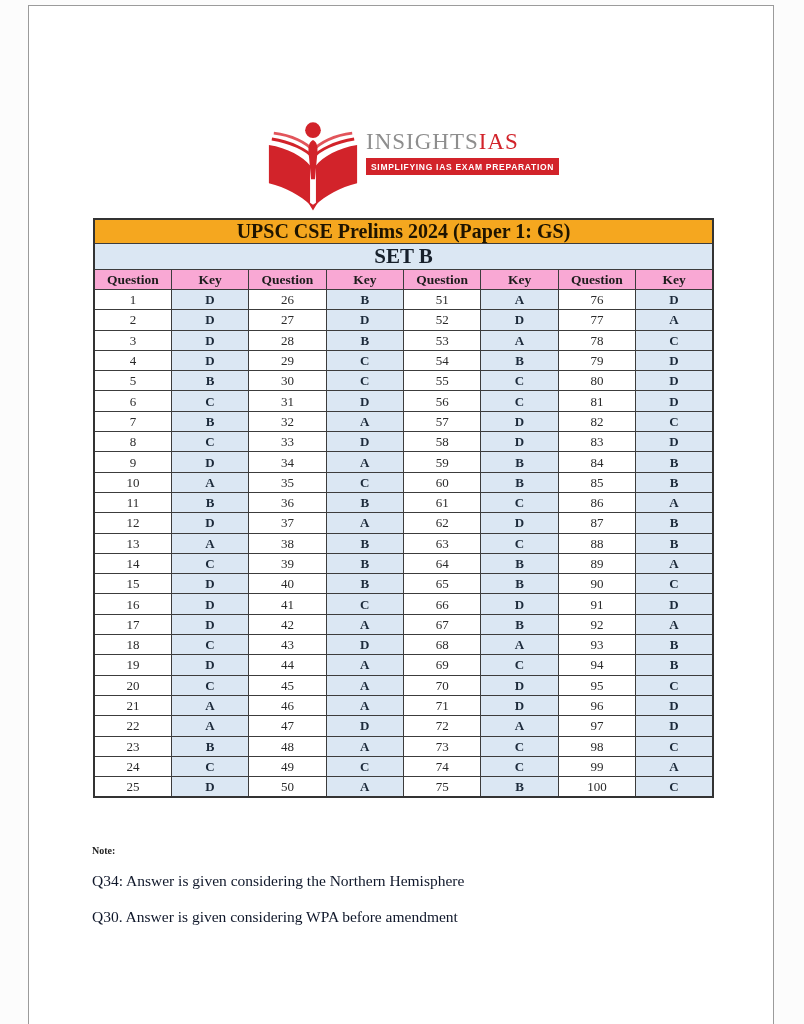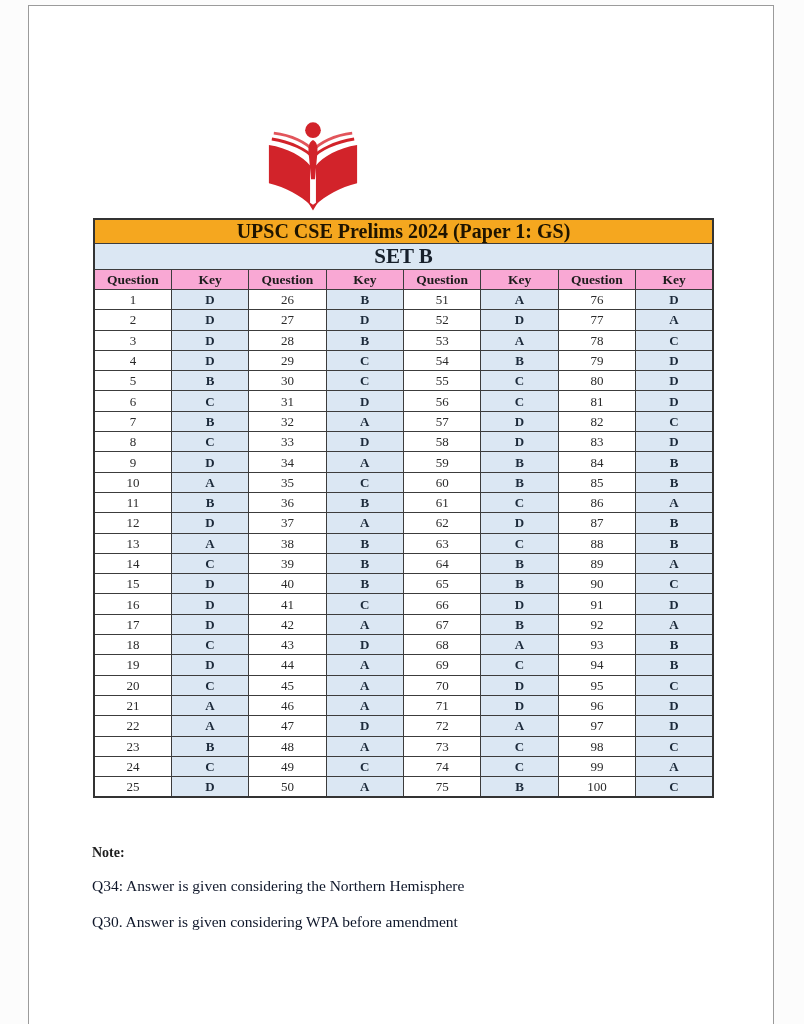--- a/index.html
+++ b/index.html
@@ -76,21 +76,21 @@
     font-size:13px;
     line-height:1;
   }
   .qcell { background:#ffffff; color:#2a2a2a; }
   .kcell {
     background:var(--key-bg,#dbe7f3);
     font-weight:bold; color:#1c2a3a;
   }
   
   .note { position:absolute; left:92px; top:845px; }
-  .note-label { margin:0 0 16px 0; font-size:14px; font-weight:bold; color:#1f1f1f; }
+  .note-label { margin:0 0 16px 0; font-size:10px; font-weight:bold; color:#1f1f1f; }
   .note-line { margin:0 0 18px 0; font-size:15.5px; color:#0f172a; }
 </style>
 </head>
 <body>
 
 <div class="page-frame"></div>
 
 <div class="logo">
   <svg class="logo-book" viewBox="0 0 100 95" xmlns="http://www.w3.org/2000/svg">
     <g fill="none" stroke="#e2555b" stroke-width="3">
@@ -100,20 +100,24 @@
     <g fill="none" stroke="#d2232a" stroke-width="3">
       <path d="M8 21 C27 24 44 32 50 40"></path>
       <path d="M92 21 C73 24 56 32 50 40"></path>
     </g>
     <path d="M5 27 C24 30 40 39 47 48 L47 88 C38 79 22 70 5 66 Z" fill="#d2232a"></path>
     <path d="M95 27 C76 30 60 39 53 48 L53 88 C62 79 78 70 95 66 Z" fill="#d2232a"></path>
     <path d="M44 84 L50 94 L56 84 L50 88 Z" fill="#d2232a"></path>
     <circle cx="50" cy="12" r="8" fill="#d2232a"></circle>
     <path d="M50 22 C45.5 24 44.5 30 46 40 L48 62 L52 62 L54 40 C55.5 30 54.5 24 50 22 Z" fill="#d2232a"></path>
   </svg>
+  <div class="logo-text">
+    <div class="brand"><span>INSIGHTS</span><span class="brand-red">IAS</span></div>
+    <div class="tagline">SIMPLIFYING IAS EXAM PREPARATION</div>
+  </div>
 </div>
 
 <table class="answer-table">
   <thead>
     <tr class="title-row">
       <th colspan="8">UPSC CSE Prelims 2024 (Paper 1: GS)</th>
     </tr>
     <tr class="set-row">
       <th colspan="8">SET B</th>
     </tr>

